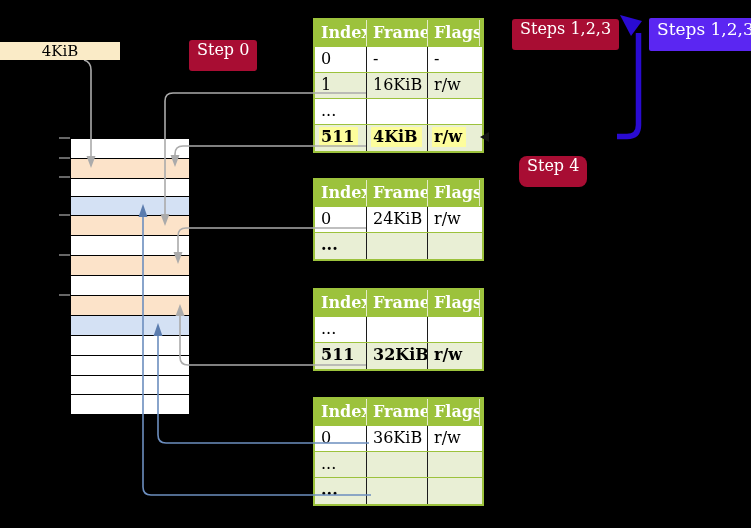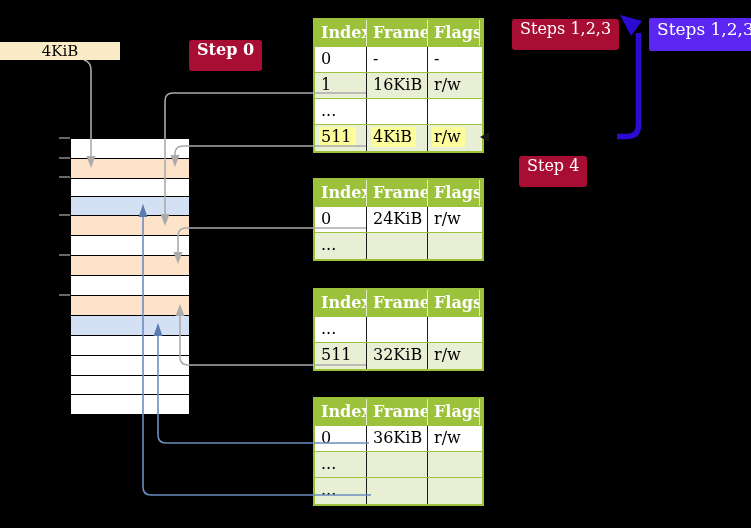--- a/index.html
+++ b/index.html
@@ -17,21 +17,21 @@
           border:1px solid #000;background:#fff;box-sizing:border-box;z-index:1;}
   .memrow{box-sizing:border-box;border-bottom:1px solid #000;width:100%;}
   .memrow:last-child{border-bottom:none;}
 
   
   .tbl{position:absolute;left:313px;width:167px;border:2px solid var(--green);
        background:#fff;box-sizing:content-box;z-index:2;}
   .tr{display:grid;grid-template-columns:52px 61px 52px;height:26px;
       box-sizing:border-box;border-bottom:1px solid var(--green);background:#fff;}
   .tr.alt{background:var(--pale);}
-  .tr:last-child{border-bottom:none;}
+  .tr:last-child{border-bottom:none;font-weight:bold;}
   .tr.head{background:var(--green);height:27px;border-bottom:1px solid var(--green);}
   .cell{box-sizing:border-box;padding:2px 0 0 6px;font-size:16px;color:#000;
         border-right:1px solid #1c1c1c;overflow:hidden;white-space:nowrap;}
   .cell:last-child{border-right:none;}
   .head .cell{color:#fff;font-weight:bold;border-right:1px solid #e4ecc9;padding-top:3px;}
   .hl{background:var(--hl);padding:0 4px 1px 2px;margin-left:-2px;}
 
   
   .badge{position:absolute;color:#fff;font-size:16px;line-height:20px;
          padding:0 8px 11px 8px;border-radius:3px;z-index:4;white-space:nowrap;}
@@ -61,24 +61,24 @@
       <div class="memrow" style="height: 20px; background: rgb(255, 255, 255);"></div>
       <div class="memrow" style="height: 20px; background: rgb(255, 255, 255);"></div>
       <div class="memrow" style="height: 19px; background: rgb(255, 255, 255);"></div>
       <div class="memrow" style="height: 19px; background: rgb(255, 255, 255);"></div>
     </div>
 
   <div class="sizebox">
     <span>4KiB</span>
   </div>
 
-  <div class="badge red" style="left:189px;top:40px;font-weight:bold;">Step 0</div>
+  <div class="badge red" style="left:189px;top:40px;">Step 0</div>
   <div class="badge red" style="left:512px;top:19px;">Steps 1,2,3</div>
   <div class="badge purple" style="left:649px;top:18px;">Steps 1,2,3,4</div>
-  <div class="badge red" style="left:519px;top:156px;">Step 4</div>
+  <div class="badge red" style="left:519px;top:156px;border-radius:8px;">Step 4</div>
 
   <div id="tables-host">
       <div class="tbl" style="top: 18px;">
         <div class="tr head">
           <div class="cell">Index</div>
           <div class="cell">Frame</div>
           <div class="cell">Flags</div>
         </div>
         <div class="tr">
           <div class="cell">0</div>

